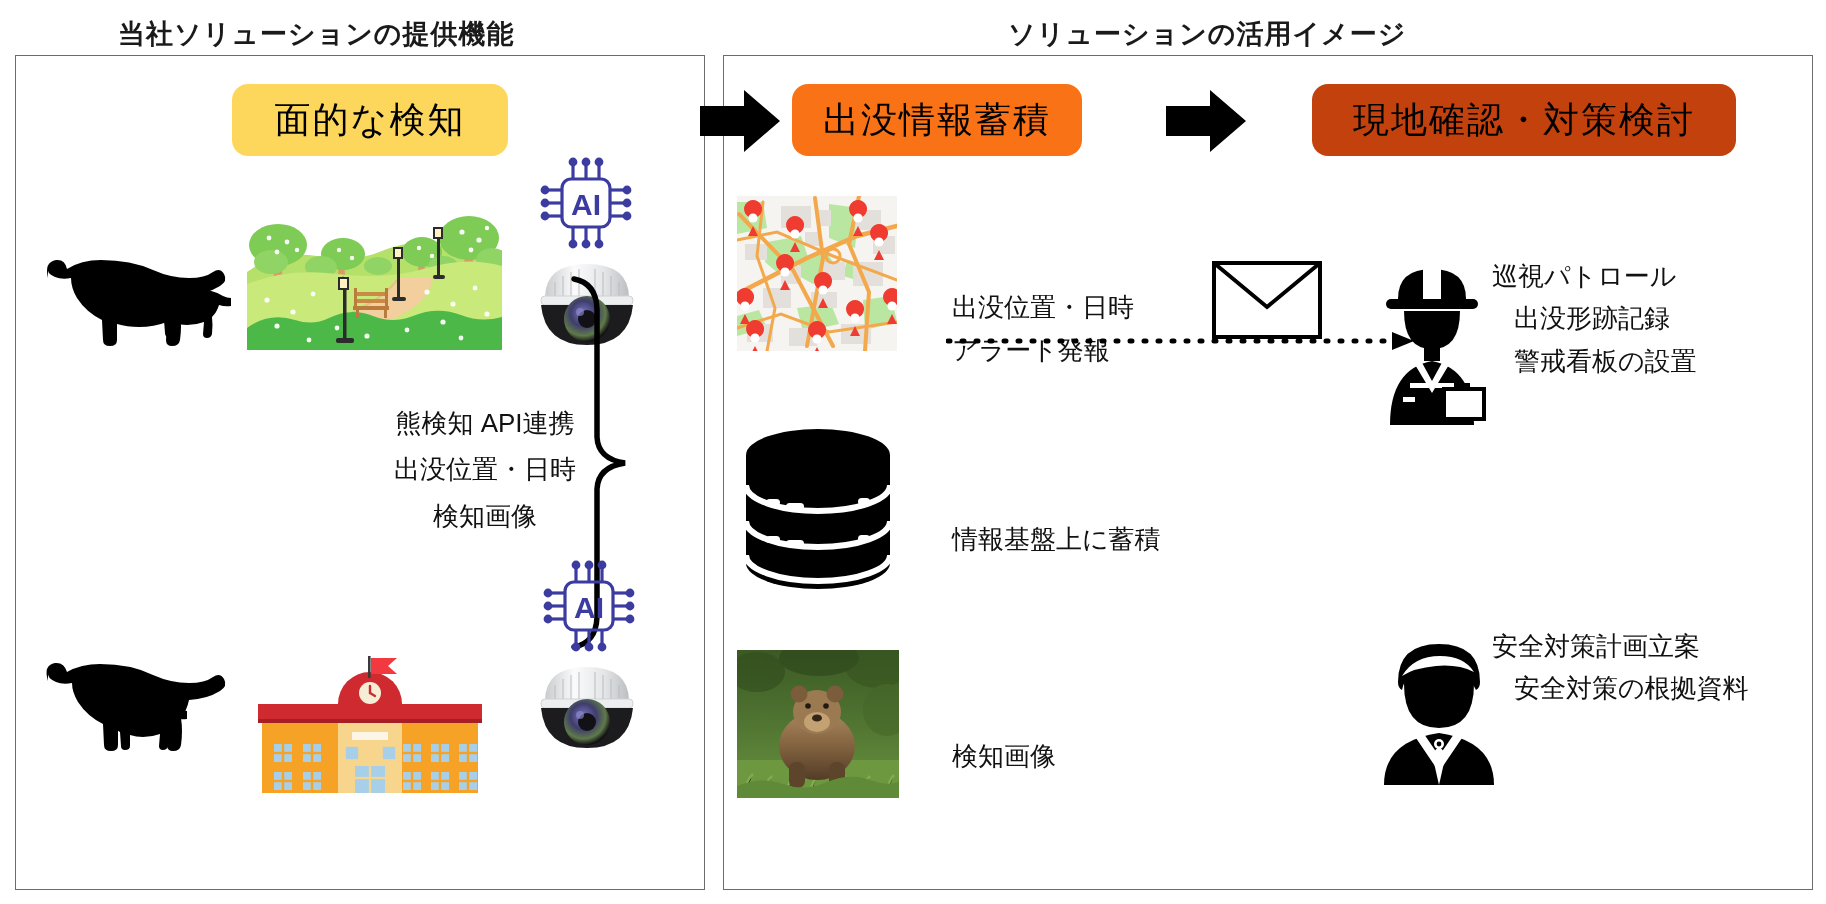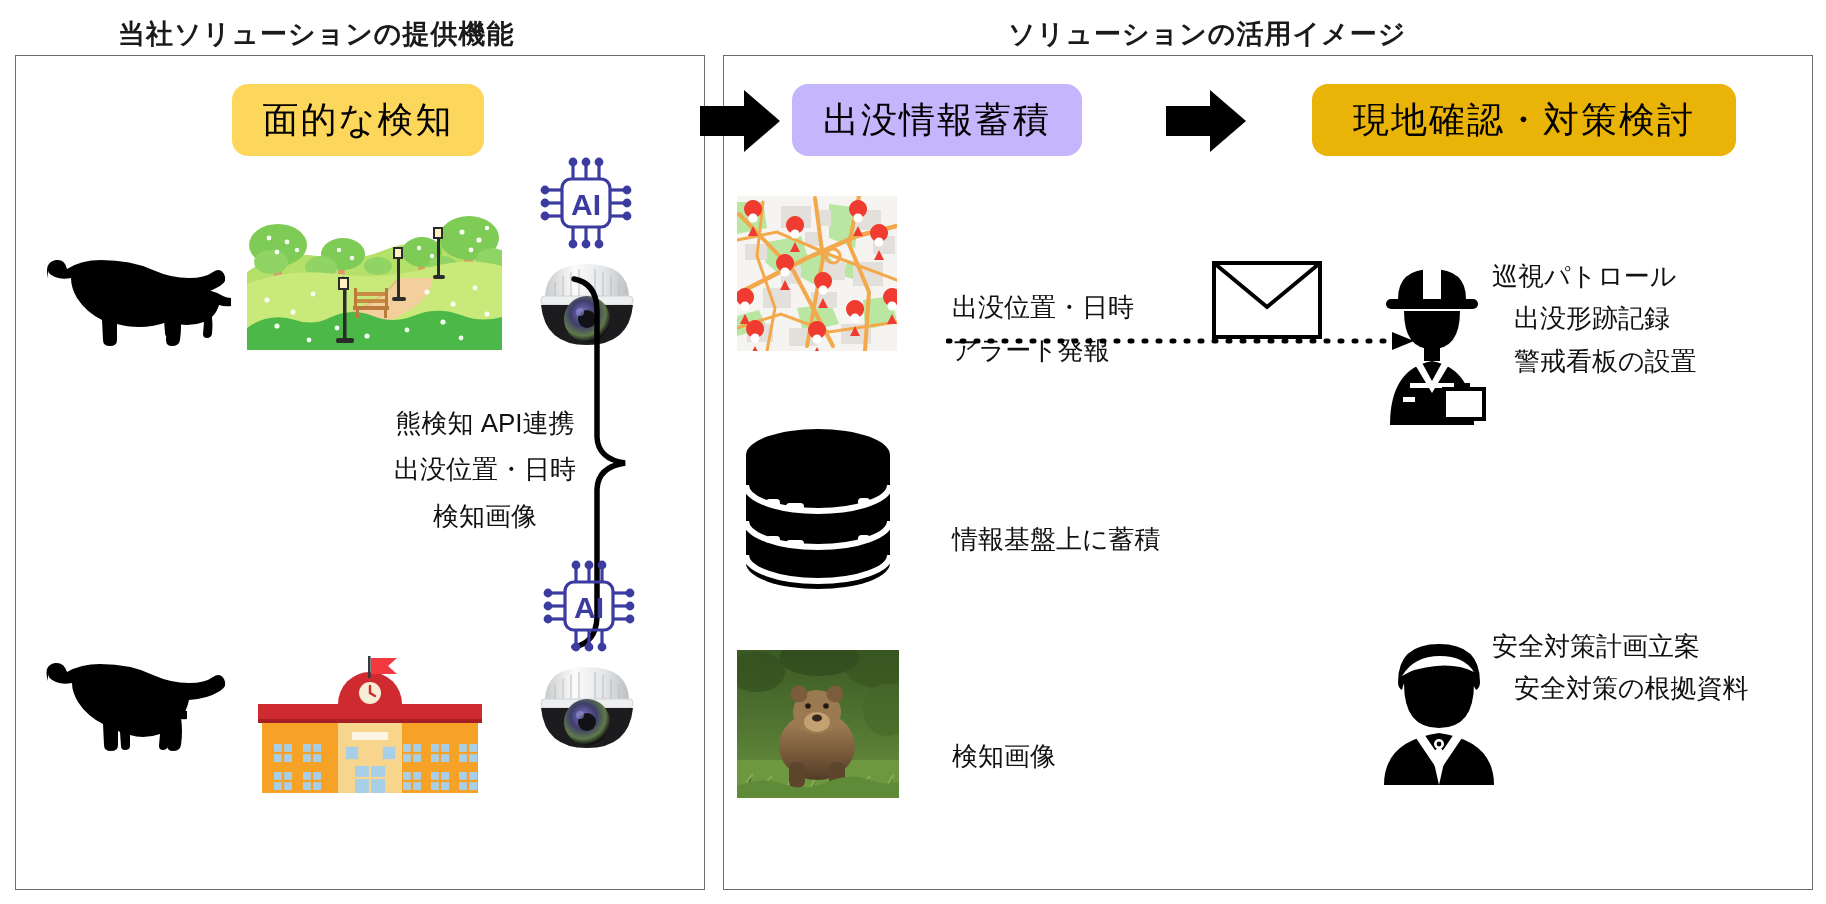--- a/index.html
+++ b/index.html
@@ -34,23 +34,23 @@
   
   .pill {
     position: absolute;
     display: flex; align-items: center; justify-content: center;
     border-radius: 16px;
     font-size: 36px;
     color: #000;
     letter-spacing: 2px;
     white-space: nowrap;
   }
-  #pill-detect  { left: 232px;  top: 84px; width: 252px; height: 72px; background: #fcd75b; }
-  #pill-store   { left: 792px;  top: 84px; width: 290px; height: 72px; background: #c4b5fd; }
-  #pill-review  { left: 1312px; top: 84px; width: 424px; height: 72px; background: #eab308; }
+  #pill-detect  { left: 232px;  top: 84px; width: 276px; height: 72px; background: #fcd75b; }
+  #pill-store   { left: 792px;  top: 84px; width: 290px; height: 72px; background: #f97316; }
+  #pill-review  { left: 1312px; top: 84px; width: 424px; height: 72px; background: #c2410c; }
 
   
   .block-arrow { position: absolute; }
   #arrow-1 { left: 700px;  top: 90px; width: 80px; height: 62px; }
   #arrow-2 { left: 1166px; top: 90px; width: 80px; height: 62px; }
 
   
   
   #bears-top    { position: absolute; left: 30px;  top: 238px; width: 208px; height: 120px; }
   #bears-bottom { position: absolute; left: 30px;  top: 645px; width: 208px; height: 120px; }

